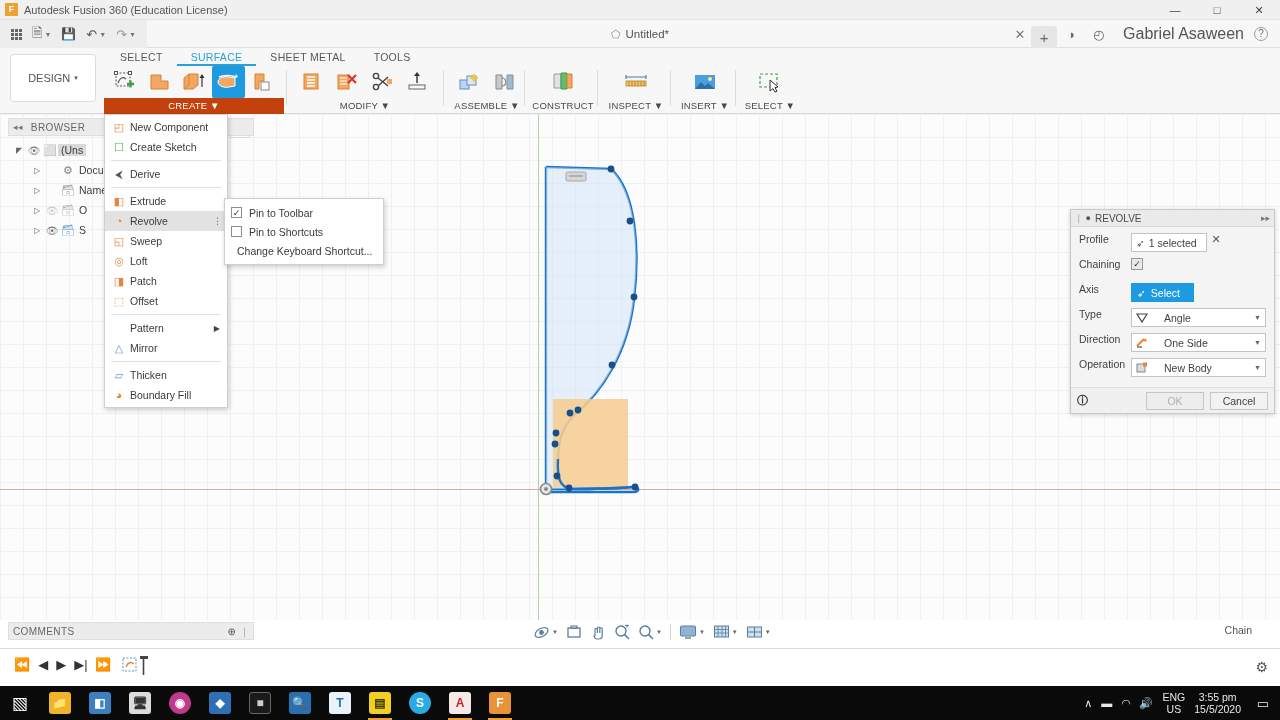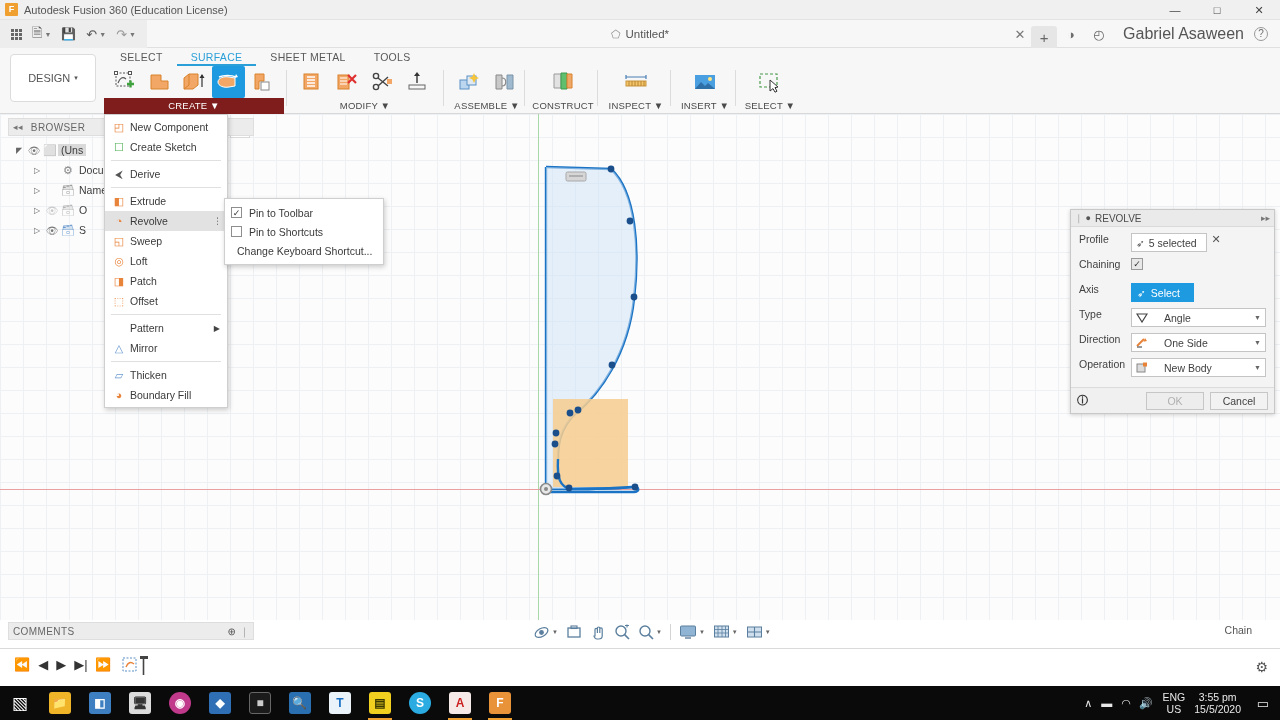--- a/index.html
+++ b/index.html
@@ -78,21 +78,21 @@
   .pg-icons { display:flex; align-items:flex-start; height: 32px; padding: 0 4px; }
   .tool-btn {
     width: 36px; height: 32px; display:flex; align-items:center; justify-content:center;
     margin: 0 1px; border-radius: 2px; position: relative;
   }
   .tool-btn.active { background: #1e9ae0; }
   .pg-label {
     font-size: 9.5px; color: #4a4a4a; text-align:center; height: 16px; line-height:16px;
     letter-spacing: .2px;
   }
-  .pg-label.hl { background:#7f1d1d; color:#fff; }
+  .pg-label.hl { background:#c2410c; color:#fff; }
   .pg-sep { position:absolute; top: 22px; width: 1px; height: 36px; background:#dcdcdc; }
 
   
   .browser-header {
     position: absolute; left: 8px; top: 118px; width: 246px; height: 18px;
     background: #ececec; border: 1px solid #dedede; display: flex; align-items:center;
     font-size: 10px; color:#666; padding-left: 4px; letter-spacing:.4px;
   }
   .collapse-arrows { font-size: 9px; color:#777; margin-right: 8px; }
   .browser-tree { position: absolute; left: 8px; top: 140px; width: 246px; }
@@ -631,21 +631,21 @@
       <span class="rd-grip">❘</span>
       <span class="rd-dot">●</span>
       <span>REVOLVE</span>
       <span class="rd-expand">▸▸</span>
     </div>
     <div class="rd-body">
       <div class="rd-row">
         <span class="rd-label">Profile</span>
         <span class="rd-field" style="flex:0 0 76px;">
           <span style="margin-right:4px;color:#555;">➶</span>
-          <span>5 selected</span>
+          <span>1 selected</span>
         </span>
         <span class="rd-clear">✕</span>
       </div>
       <div class="rd-row">
         <span class="rd-label">Chaining</span>
         <span class="rd-check">✓</span>
       </div>
       <div class="rd-row">
         <span class="rd-label">Axis</span>
         <span class="rd-select-btn">

